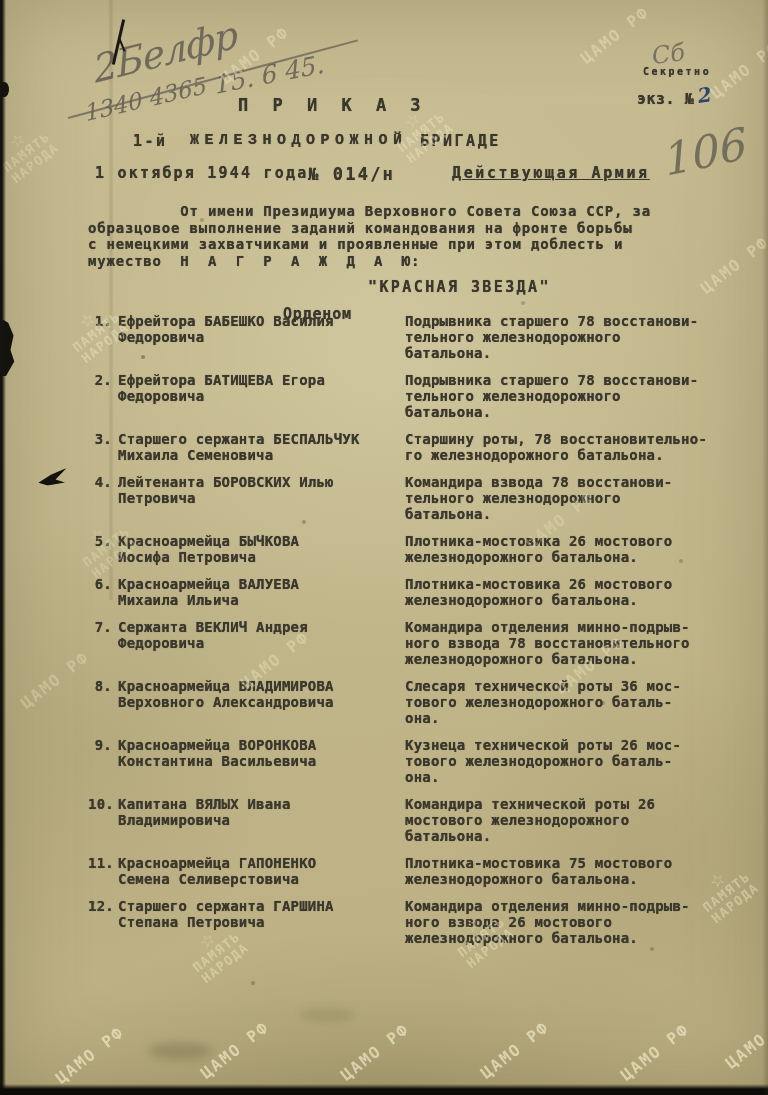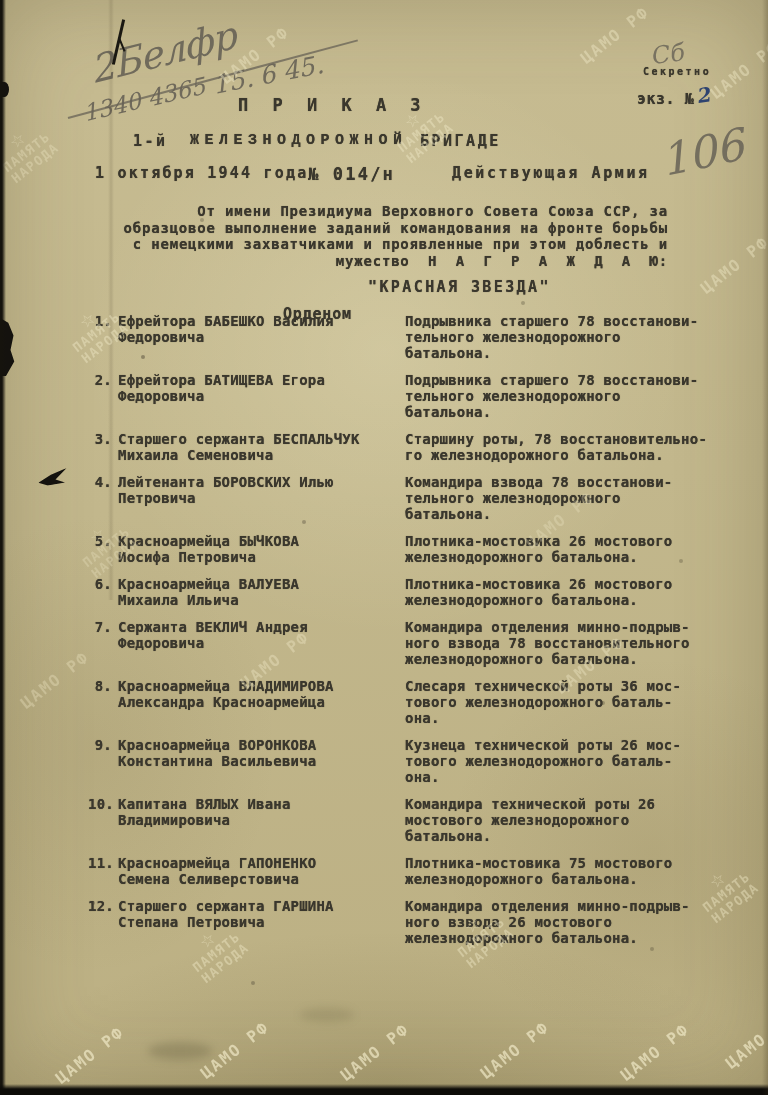--- a/index.html
+++ b/index.html
@@ -24,24 +24,24 @@
     color:#2e4370; font-size:20px; font-weight:700; transform:rotate(-8deg) translateY(-2px);
     text-shadow:none; margin-left:4px;
   }
 
   .doc-title { position:absolute; left:238px; top:95px; font-size:17px; letter-spacing:7px; }
   .unit-num  { position:absolute; left:133px; top:132px; font-size:15px; letter-spacing:2.5px; }
   .unit-name { position:absolute; left:190px; top:132px; font-size:15px; letter-spacing:5.5px;font-family:Liberation Mono, monospace; }
   .unit-type { position:absolute; left:420px; top:132px; font-size:15px; letter-spacing:2.5px; }
   .hdr-date  { position:absolute; left:95px;  top:164px; font-size:15px; letter-spacing:2.2px; }
   .hdr-num   { position:absolute; left:308px; top:164px; font-size:17px; letter-spacing:2.2px; }
-  .hdr-army  { position:absolute; left:452px; top:164px; font-size:15px; letter-spacing:2.6px; }
+  .hdr-army  { position:absolute; left:452px; top:164px; font-size:15px; letter-spacing:2.6px;text-decoration:underline; }
 
   .preamble  { position:absolute; left:88px; top:203px; width:580px; font-size:14px; line-height:16.5px; letter-spacing:0.8px; }
-  .pline     { white-space:pre;text-align:right; }
+  .pline     { white-space:pre; }
 
   .award-line   { position:absolute; left:0; top:278px; width:768px; font-size:15px; }
   .award-prefix { position:absolute; left:283px; letter-spacing:0.8px;margin-top:27px; }
   .award-name   { position:absolute; left:368px; letter-spacing:2.4px; }
 
   .recipients { position:absolute; left:88px; top:313px; width:628px; font-size:14px; line-height:16px; letter-spacing:0.2px; }
   .rrow  { display:grid; grid-template-columns:24px 288px 1fr; margin-bottom:11px; }
   .rnum  { text-align:right; }
   .rname { padding-left:6px; }
   .rpos  { padding-left:5px; }
@@ -202,21 +202,21 @@
           <div class="rpos">
             <div class="rline">Командира отделения минно-подрыв-</div>
             <div class="rline">ного взвода 78 восстановительного</div>
             <div class="rline">железнодорожного батальона.</div>
           </div>
         </div>
         <div class="rrow">
           <div class="rnum">8.</div>
           <div class="rname">
             <div class="rline">Красноармейца ВЛАДИМИРОВА</div>
-            <div class="rline">Александра Красноармейца</div>
+            <div class="rline">Верховного Александровича</div>
           </div>
           <div class="rpos">
             <div class="rline">Слесаря технической роты 36 мос-</div>
             <div class="rline">тового железнодорожного баталь-</div>
             <div class="rline">она.</div>
           </div>
         </div>
         <div class="rrow">
           <div class="rnum">9.</div>
           <div class="rname">

